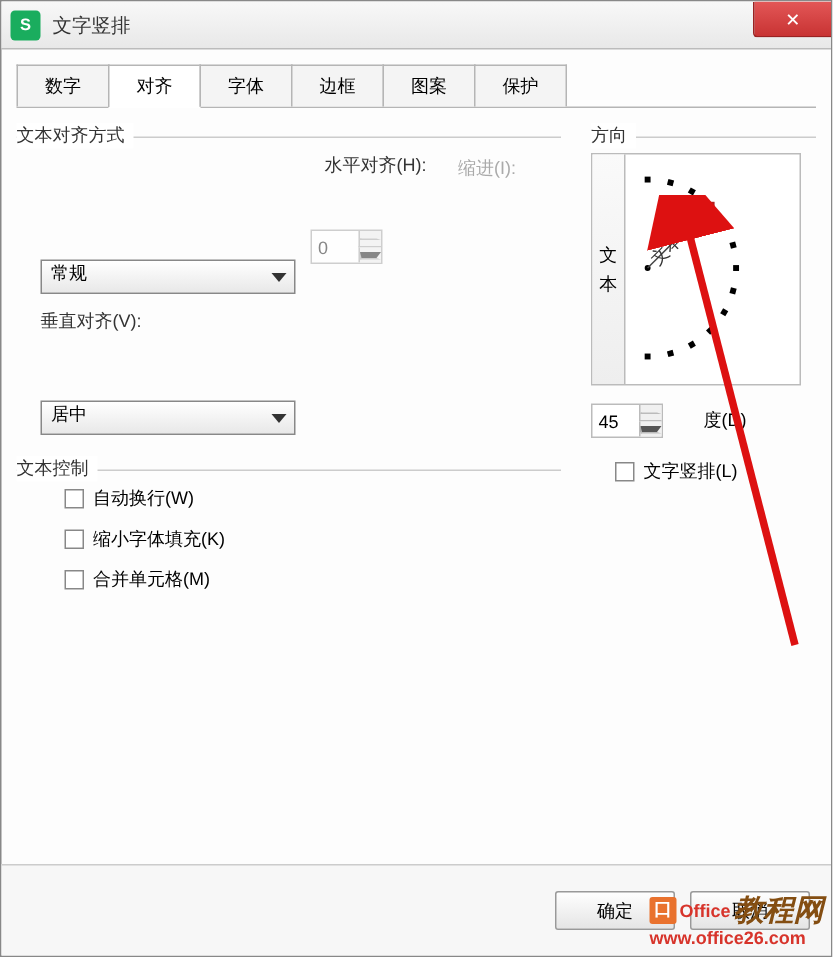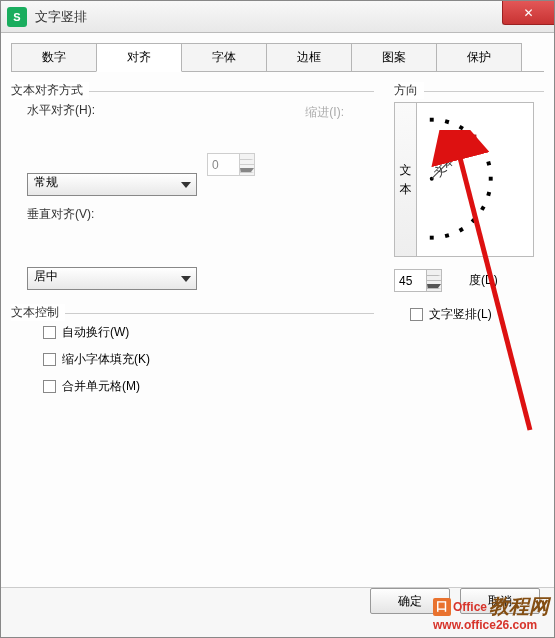--- a/index.html
+++ b/index.html
@@ -4,52 +4,52 @@
 <style>
 *{box-sizing:border-box;font-family:"Microsoft YaHei",SimSun,Arial,sans-serif;font-size:12px;}
 body{margin:0;background:#fff;width:555px;height:638px;position:relative;overflow:hidden;}
 .window{width:555px;height:638px;border:1px solid #888;background:#fdfdfd;display:flex;flex-direction:column;}
 .titlebar{height:32px;background:linear-gradient(#f8f8f8,#e8e8e8);border-bottom:1px solid #bbb;display:flex;align-items:center;padding:0 0 0 6px;position:relative;}
 .app-icon{width:20px;height:20px;background:#1aad5e;border-radius:3px;display:flex;align-items:center;justify-content:center;color:#fff;font-weight:bold;font-size:11px;}
 .title{margin-left:8px;color:#333;font-size:13px;}
 .close-btn{position:absolute;right:0;top:0;width:52px;height:24px;background:linear-gradient(#e35757,#c83333);border:1px solid #9a2222;border-top:none;border-right:none;border-bottom-left-radius:3px;display:flex;align-items:center;justify-content:center;color:#fff;font-size:14px;cursor:pointer;}
 .body{flex:1;padding:10px;display:flex;flex-direction:column;}
 .tabs{display:flex;border-bottom:1px solid #b5b5b5;margin-bottom:10px;}
-.tab{padding:5px 30px;border:1px solid #b5b5b5;border-bottom:none;margin-right:-1px;background:#f4f4f4;cursor:pointer;position:relative;}
+.tab{padding:5px 18px;border:1px solid #b5b5b5;border-bottom:none;margin-right:-1px;background:#f4f4f4;cursor:pointer;position:relative;}
 .tab.active{background:#fff;border-bottom:1px solid #fff;margin-bottom:-1px;}
 .content{flex:1;display:flex;gap:20px;}
 .left{flex:1;}
 .right{width:150px;}
 .fieldset{border:none;margin:0 0 14px 0;padding:0;position:relative;}
 .fs-title{color:#333;background:#fff;padding-right:6px;position:relative;z-index:1;display:inline-block;}
 .fs-line{border-top:1px solid #ccc;margin-top:-8px;margin-left:0;}
 .fs-body{padding:10px 0 0 16px;}
 .label{display:block;margin-bottom:4px;color:#333;}
 .row{display:flex;align-items:center;gap:10px;margin-bottom:10px;}
 select,.combo{width:170px;height:23px;border:1px solid #888;background:linear-gradient(#fff,#e8e8e8);padding:0 6px;appearance:none;position:relative;cursor:pointer;}
 .combo-wrap{position:relative;display:inline-block;margin-top:40px;}
 .combo-wrap::after{content:"";position:absolute;right:6px;top:9px;border-left:5px solid transparent;border-right:5px solid transparent;border-top:6px solid #333;pointer-events:none;}
-.indent-label{color:#aaa;margin-left:33px;}
+.indent-label{color:#aaa;margin-left:11px;}
 .spinner{width:48px;height:23px;border:1px solid #bbb;background:#fff;display:inline-flex;align-items:center;position:relative;}
 .spinner input{border:none;width:30px;text-align:left;padding-left:4px;outline:none;background:transparent;}
 .spinner .spin-ctl{width:15px;display:flex;flex-direction:column;position:absolute;right:0;top:0;height:100%;}
 .spinner .spin-ctl div{flex:1;border-left:1px solid #bbb;display:flex;align-items:center;justify-content:center;cursor:pointer;background:#f0f0f0;}
 .spinner .spin-ctl div:first-child{border-bottom:1px solid #bbb;}
 .arr-up{border-left:3px solid transparent;border-right:3px solid transparent;border-bottom:4px solid #555;}
 .arr-dn{border-left:3px solid transparent;border-right:3px solid transparent;border-top:4px solid #555;}
 .check-row{display:flex;align-items:center;gap:6px;margin-bottom:10px;padding-left:16px;}
 .checkbox{width:13px;height:13px;border:1px solid #888;background:#fff;cursor:pointer;}
 .orient-box{border:1px solid #bbb;background:#fff;width:140px;height:155px;display:flex;}
 .orient-vbtn{width:22px;border-right:1px solid #bbb;display:flex;flex-direction:column;align-items:center;justify-content:center;gap:2px;background:linear-gradient(#fafafa,#eee);cursor:pointer;padding:20px 0;}
 .orient-vbtn span{font-size:12px;}
 .orient-dial{flex:1;position:relative;}
 .dial-svg{position:absolute;inset:0;}
 .degree-row{display:flex;align-items:center;gap:24px;margin-top:12px;}
 .deg-label{margin-left:3px;}
-.footer{height:50px;border-top:1px solid #ccc;display:flex;justify-content:flex-end;padding:0 14px;gap:10px;background:#f7f7f7;}
+.footer{height:61px;border-top:1px solid #ccc;display:flex;align-items:center;justify-content:flex-end;padding:0 14px;gap:10px;background:#f7f7f7;}
 .btn{min-width:80px;height:26px;border:1px solid #999;background:linear-gradient(#fefefe,#e5e5e5);cursor:pointer;border-radius:2px;}
 .watermark{position:absolute;right:6px;bottom:6px;z-index:50;display:flex;flex-direction:column;align-items:flex-start;pointer-events:none;}
 .watermark .line1{font-size:18px;font-weight:bold;color:#d7342b;display:flex;align-items:center;gap:2px;}
 .watermark .line1 .o-ico{display:inline-flex;width:18px;height:18px;background:#e9722e;align-items:center;justify-content:center;color:#fff;font-size:12px;border-radius:2px;}
 .watermark .line1 .double{color:#844e12;font-size:20px;font-style:italic;}
 .watermark .line2{font-size:12px;color:#d7342b;font-weight:bold;margin-top:-2px;}
 .red-arrow{position:absolute;pointer-events:none;z-index:40;}
 .disabled{color:#aaa;}
 </style>
 </head>
@@ -74,21 +74,21 @@
       <div class="tab"><span>保护</span></div>
     </div>
 
     <div class="content">
       <div class="left">
 
         <div class="fieldset">
           <span class="fs-title">文本对齐方式</span>
           <div class="fs-line"></div>
           <div class="fs-body">
-            <div class="row" style="justify-content:space-between;padding-right:30px;">
+            <div class="row" style="justify-content:flex-end;padding-right:30px;">
               <span class="label">水平对齐(H):</span>
               <span class="indent-label disabled">缩进(I):</span>
             </div>
             <div class="row">
               <div class="combo-wrap">
                 <div class="combo"><span>常规</span></div>
               </div>
               <div class="spinner disabled" style="opacity:.7">
                 <input disabled="" value="0" style="">
                 <div class="spin-ctl">

